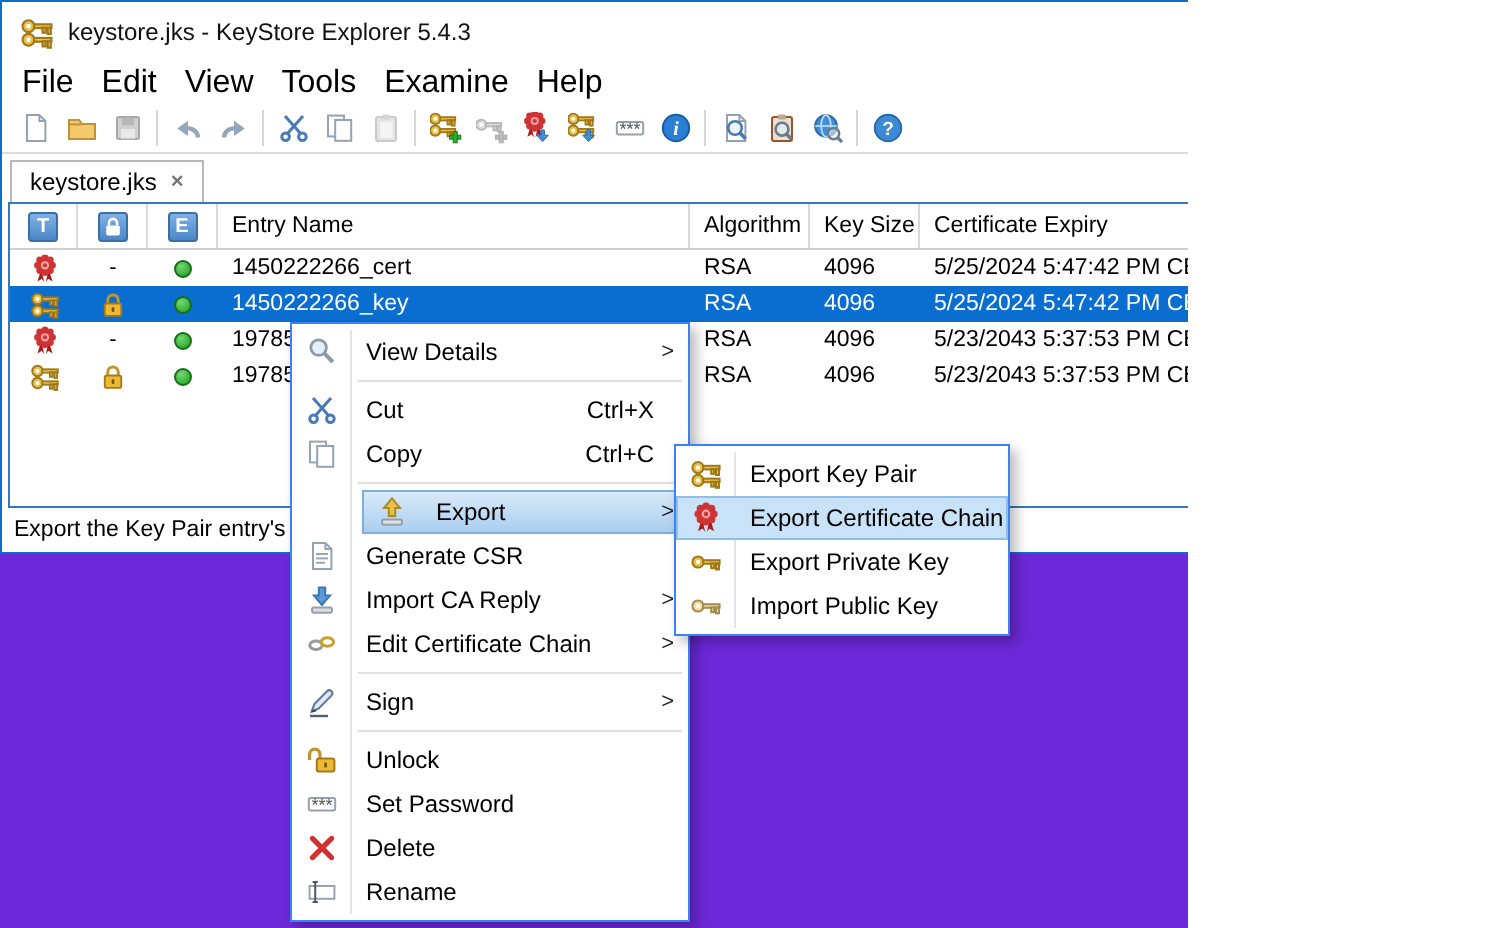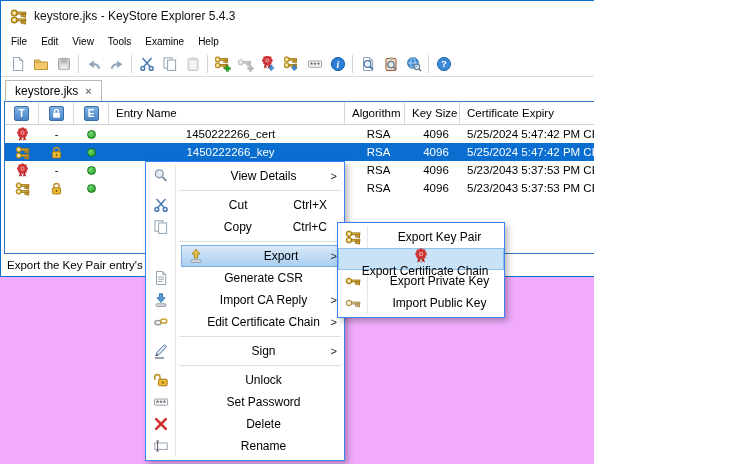--- a/index.html
+++ b/index.html
@@ -1,32 +1,32 @@
 <!DOCTYPE html>
 <html><head>
 <meta charset="utf-8">
 <style>
   * { margin:0; padding:0; box-sizing:border-box; }
   html,body { background:#fff; }
   body { font-family:"Liberation Sans", sans-serif; color:#000; }
-  .stage { position:relative; width:594px; height:464px; background:#f0abfc; overflow:hidden;text-align:center; }
+  .stage { position:relative; width:594px; height:464px; background:#6d28d9; overflow:hidden; }
 
   
   .window { position:absolute; left:0; top:0; width:750px; height:277px;
             border:1px solid #0a6ed1; background:#fff; }
   .titlebar { height:30px; display:flex; align-items:center; padding-left:9px; background:#fff; position:relative; }
   .titlebar .app-ic { width:17px; height:17px; margin-right:7px; }
   .title-text { font-size:12px; color:#111; }
   .win-controls { position:absolute; right:0; top:0; height:30px; display:flex; }
   .wbtn { width:46px; height:30px; display:flex; align-items:center; justify-content:center;
           font-size:13px; color:#333; }
   .wbtn.close { font-size:16px; }
 
   
-  .menubar { height:21px; display:flex; align-items:center; padding-left:3px; font-size:10px; }
+  .menubar { height:21px; display:flex; align-items:center; padding-left:3px; font-size:16px; }
   .menubar span { padding:2px 7px; }
 
   
   .toolbar { height:25px; display:flex; align-items:center; padding-left:5px; border-bottom:1px solid #dcdcdc; }
   .tbtn { width:23px; height:22px; display:flex; align-items:center; justify-content:center; }
   .tsep { width:1px; height:18px; background:#d6d6d6; margin:0 3px; }
   .i  { width:16px; height:16px; display:block; }
   .i15 { width:15px; height:15px; display:block; }
   .i13 { width:13px; height:13px; display:block; }
   .gray { filter:grayscale(1) opacity(.55); }
@@ -67,21 +67,21 @@
           box-shadow:3px 3px 6px rgba(0,0,0,.28); padding:3px 0; z-index:10; }
   .menu::before { content:""; position:absolute; left:29px; top:3px; bottom:3px; width:1px; background:#e5e5e5; }
   .ctx-menu { left:145px; top:161px; width:200px; }
   .sub-menu { left:337px; top:222px; width:168px; z-index:11; }
   .mi { height:22px; display:flex; align-items:center; position:relative; font-size:12px; }
   .mi-ic { width:29px; display:flex; justify-content:center; z-index:1; }
   .mi-label { margin-left:8px; flex:1; white-space:nowrap; }
   .mi-short { margin-right:17px; }
   .mi-arrow { position:absolute; right:7px; font-size:11px; color:#222; }
   .mi.hl { background:linear-gradient(#dcebf9,#a7cdf0); box-shadow:inset 0 0 0 1px #7daede;margin-left:35px; }
-  .mi.hl2 { background:#c8e2f8; box-shadow:inset 0 0 0 1px #90c0e8;flex-direction:column; }
+  .mi.hl2 { background:#c8e2f8; box-shadow:inset 0 0 0 1px #90c0e8; }
   .msep { height:7px; position:relative; }
   .msep::after { content:""; position:absolute; left:33px; right:3px; top:3px; height:1px; background:#e0e0e0; }
 </style>
 </head>
 <body>
 
 <svg width="0" height="0" style="position:absolute">
 <defs>
   <symbol id="sym-key" viewBox="0 0 16 16">
     <g stroke="#a07818" stroke-width="1" fill="#e9c04c">

